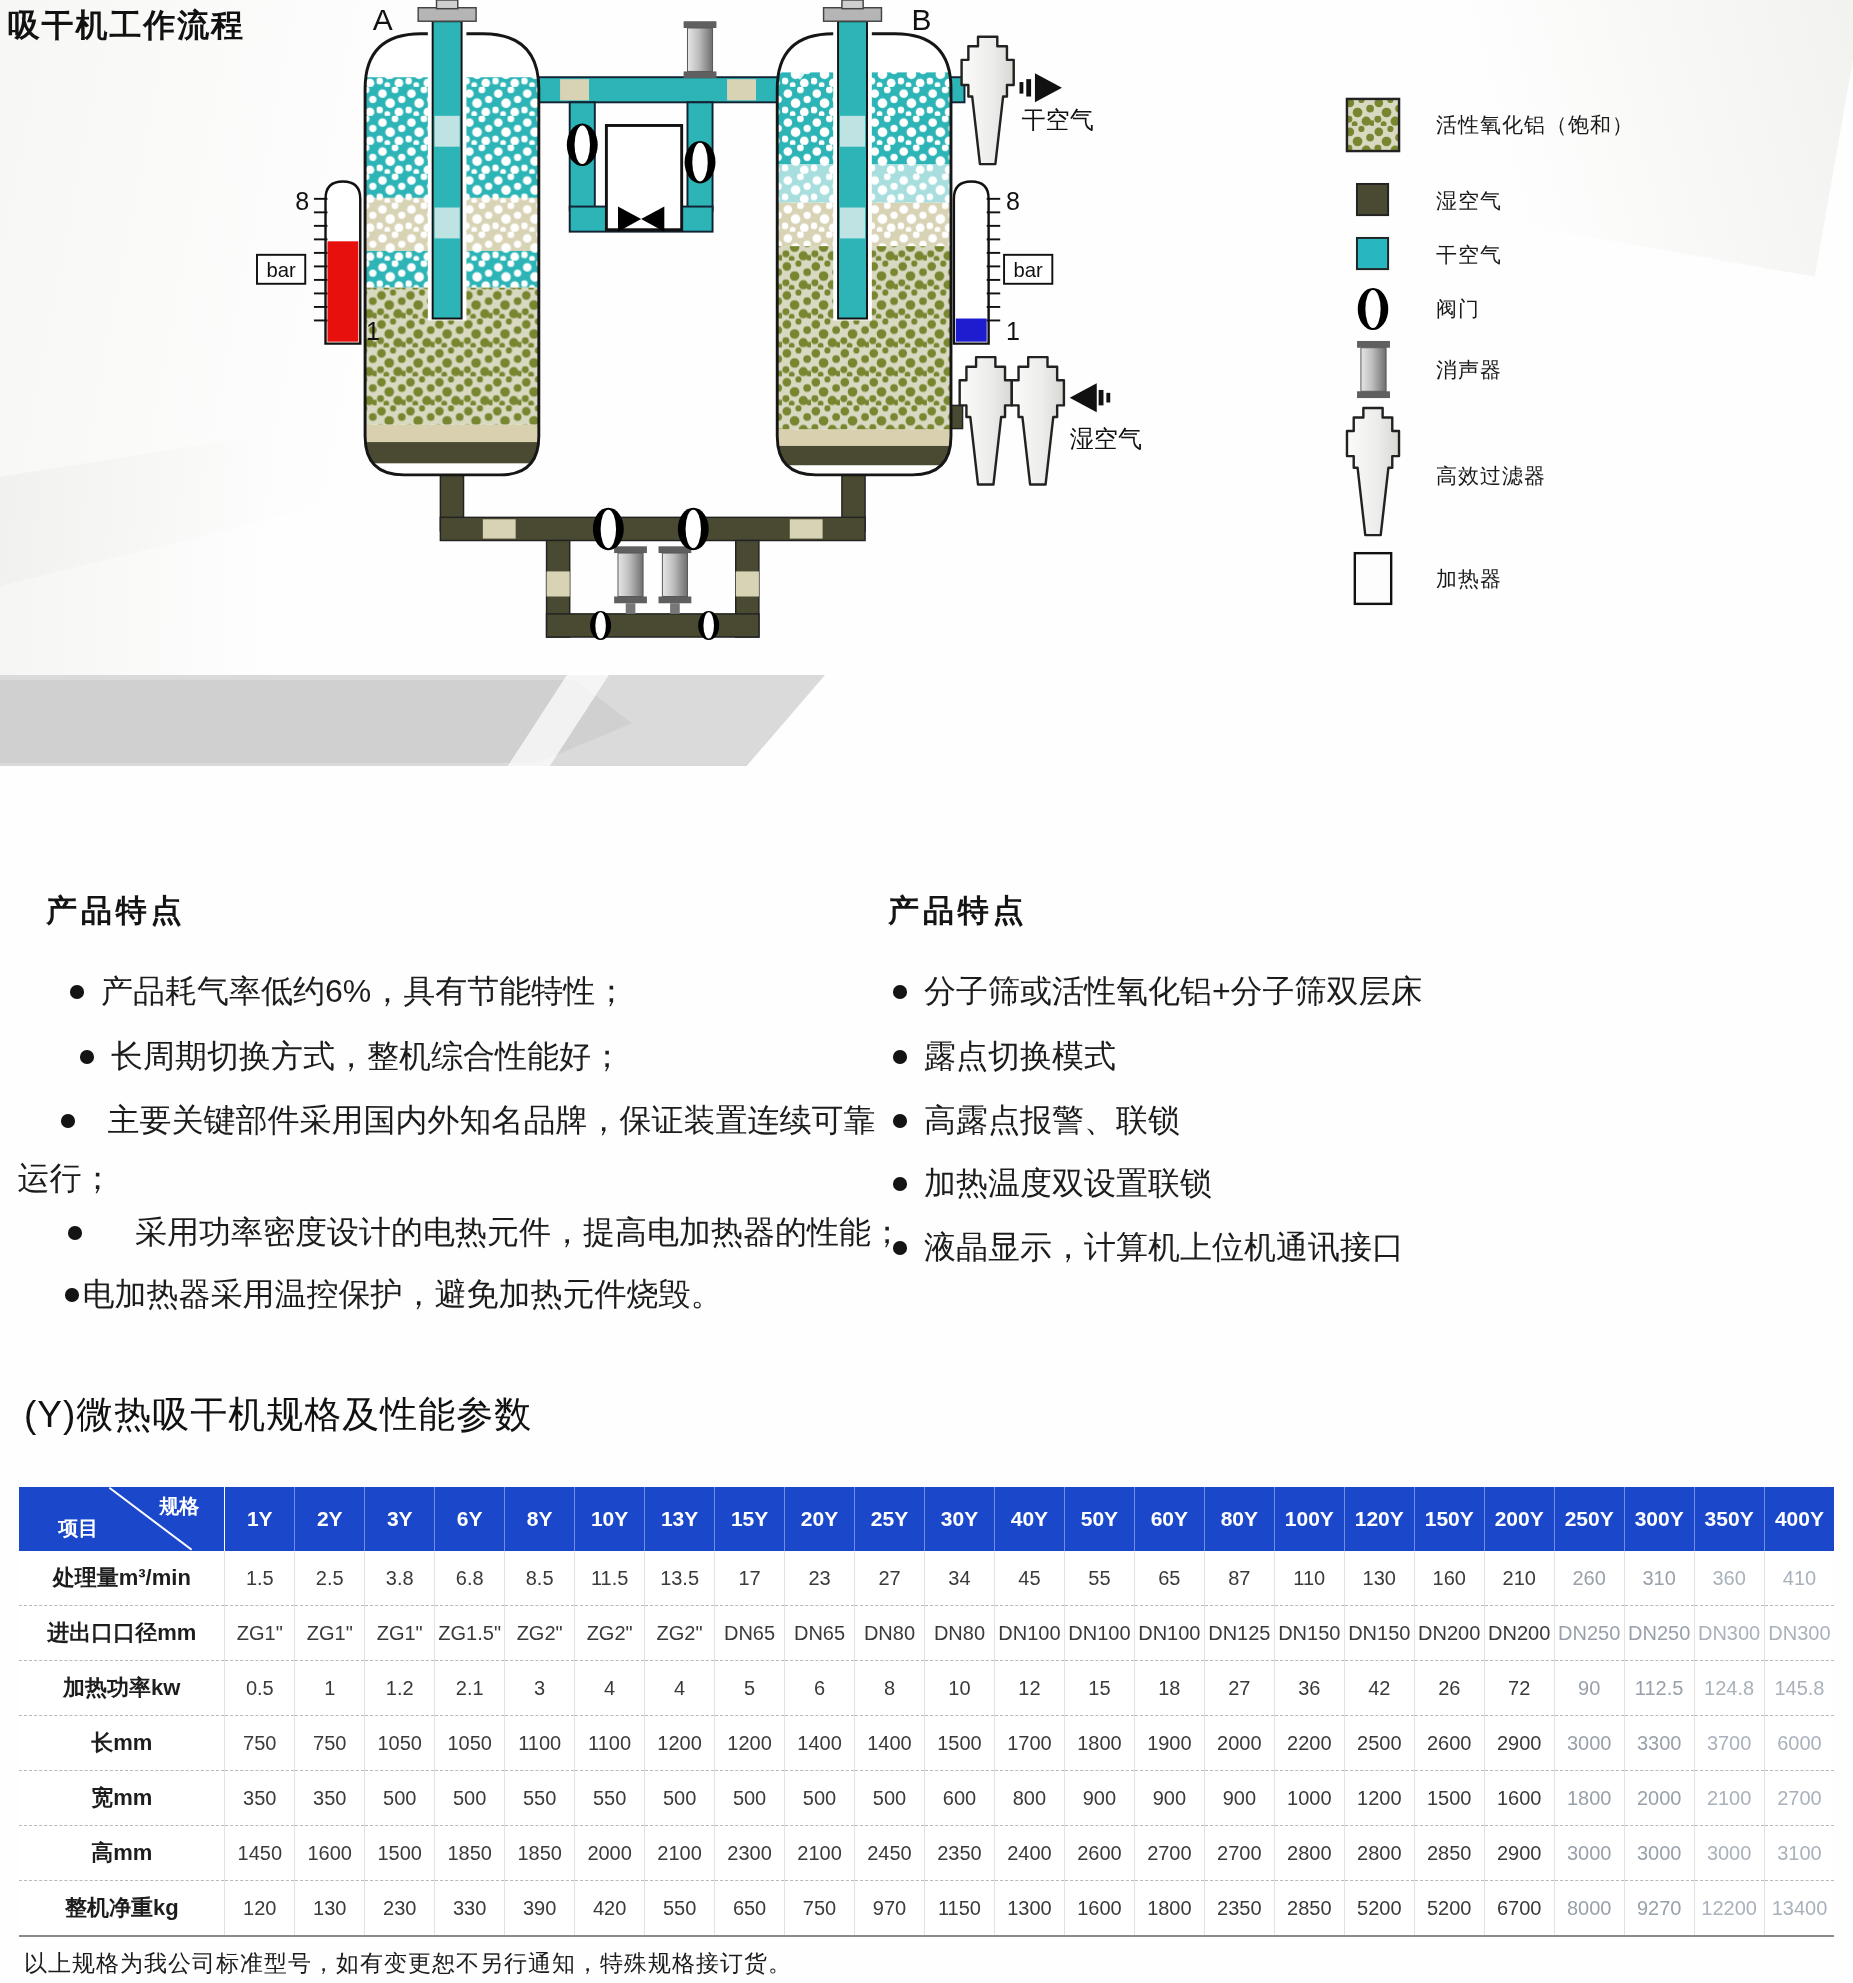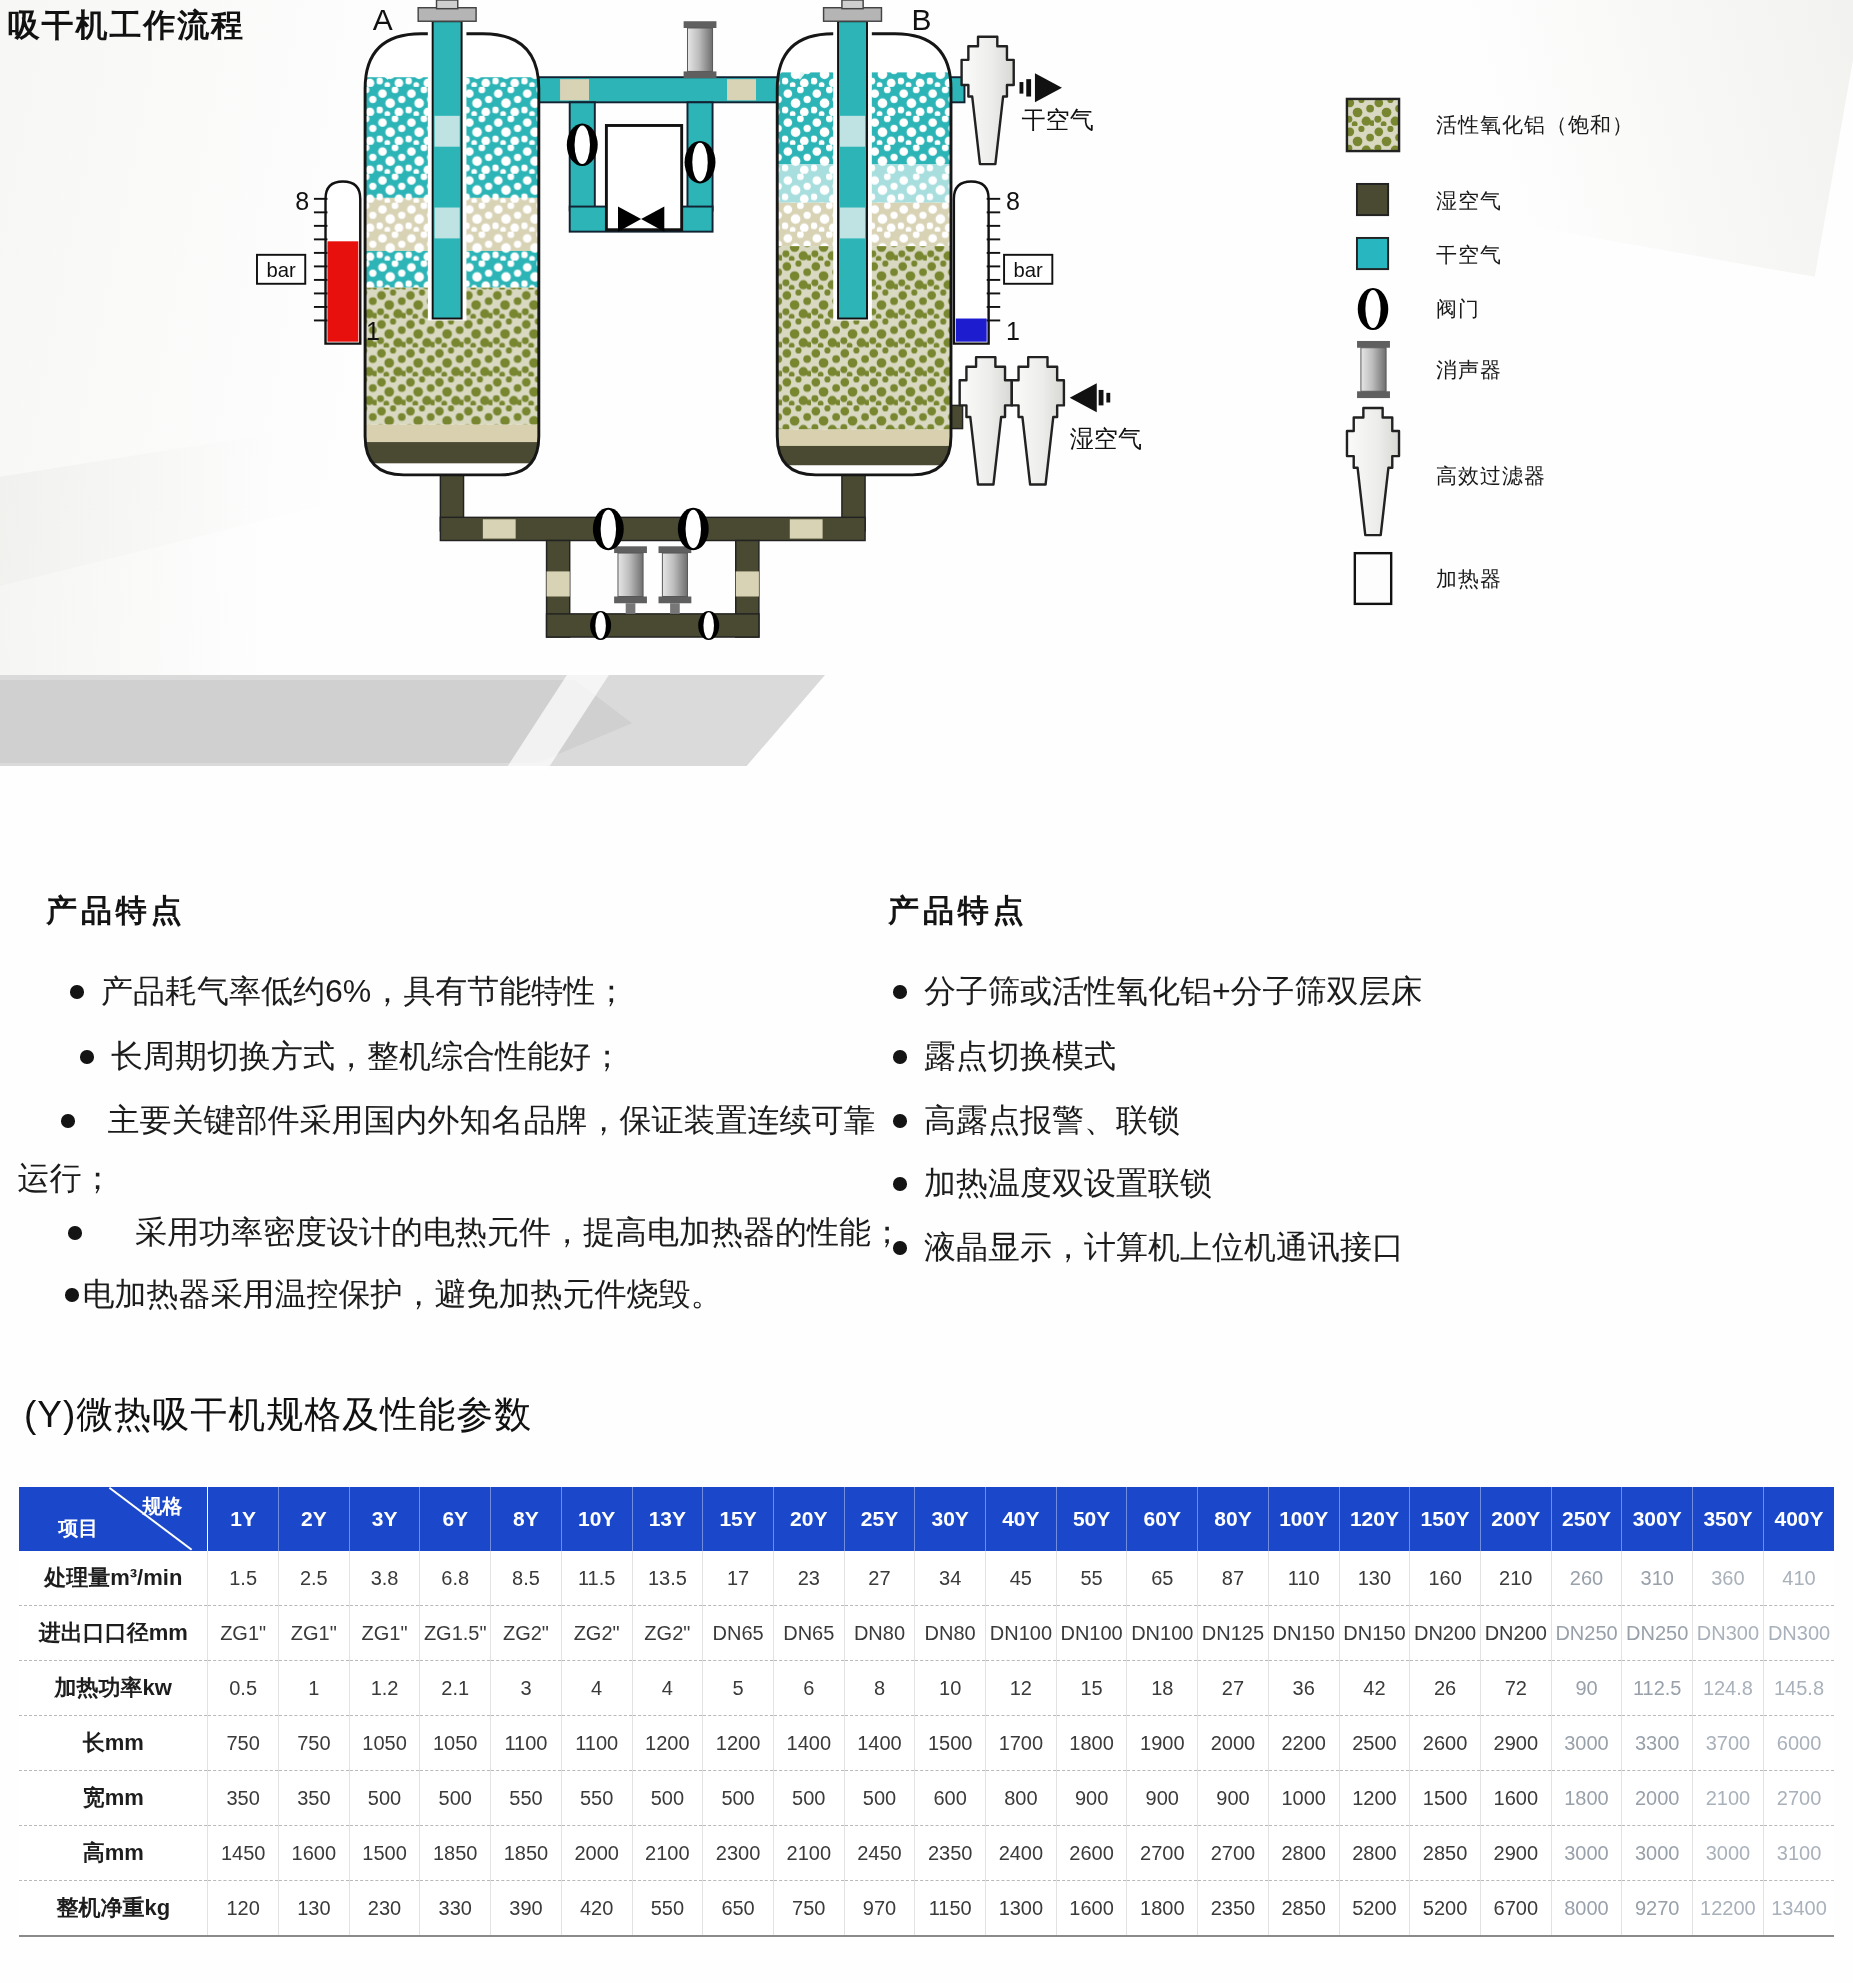--- a/index.html
+++ b/index.html
@@ -59,21 +59,21 @@
   .p-rb2{left:893px;top:1035px;}
   .p-rb3{left:893px;top:1099px;}
   .p-rb4{left:893px;top:1162px;text-align:center;}
   .p-rb5{left:893px;top:1226px;}
 
   
   .spec-title{position:absolute;left:24px;top:1390px;font-size:37px;color:#111;letter-spacing:1px;}
   .spec-table{position:absolute;left:19.3px;top:1487px;width:1815px;border-collapse:collapse;table-layout:fixed;}
   .spec-table thead th{height:64px;background:#1b48cb;color:#ffffff;font-size:21px;font-weight:700;
     border-left:1px solid rgba(255,255,255,0.38);padding:0;}
-  .spec-table th.corner{width:188px;position:relative;border-left:none;margin-left:16px;}
+  .spec-table th.corner{width:205px;position:relative;border-left:none;margin-left:16px;}
   .c-top{position:absolute;right:25px;top:5.8px;font-size:20px;font-weight:600;}
   .c-bottom{position:absolute;left:39px;bottom:8.7px;font-size:20px;font-weight:600;}
   .c-diag{position:absolute;left:91px;top:0;width:103px;height:1.9px;background:#ffffff;
     transform-origin:0 0;transform:rotate(37deg);}
   .spec-table tbody th.rowh{height:54px;font-size:22px;font-weight:600;color:#1d1d1d;
     border-top:1px dashed #b9b9b9;background:#fff;padding:0;}
   .spec-table tbody td{height:54px;text-align:center;font-size:20px;color:#3a3a3a;background:#fff;
     border-top:1px dashed #b9b9b9;border-left:1px solid #e2e2e2;padding:0;}
   .spec-table tbody tr:first-child td,.spec-table tbody tr:first-child th{border-top:none;}
   .spec-table tbody tr:last-child td,.spec-table tbody tr:last-child th{border-bottom:2.4px solid #8a8a8a;}
@@ -638,14 +638,15 @@
           <td>5200</td>
           <td>5200</td>
           <td>6700</td>
           <td>8000</td>
           <td>9270</td>
           <td>12200</td>
           <td>13400</td>
         </tr>
       </tbody>
   </table>
+  <div class="footnote">以上规格为我公司标准型号，如有变更恕不另行通知，特殊规格接订货。</div>
 </div>
 
 
 </body></html>

